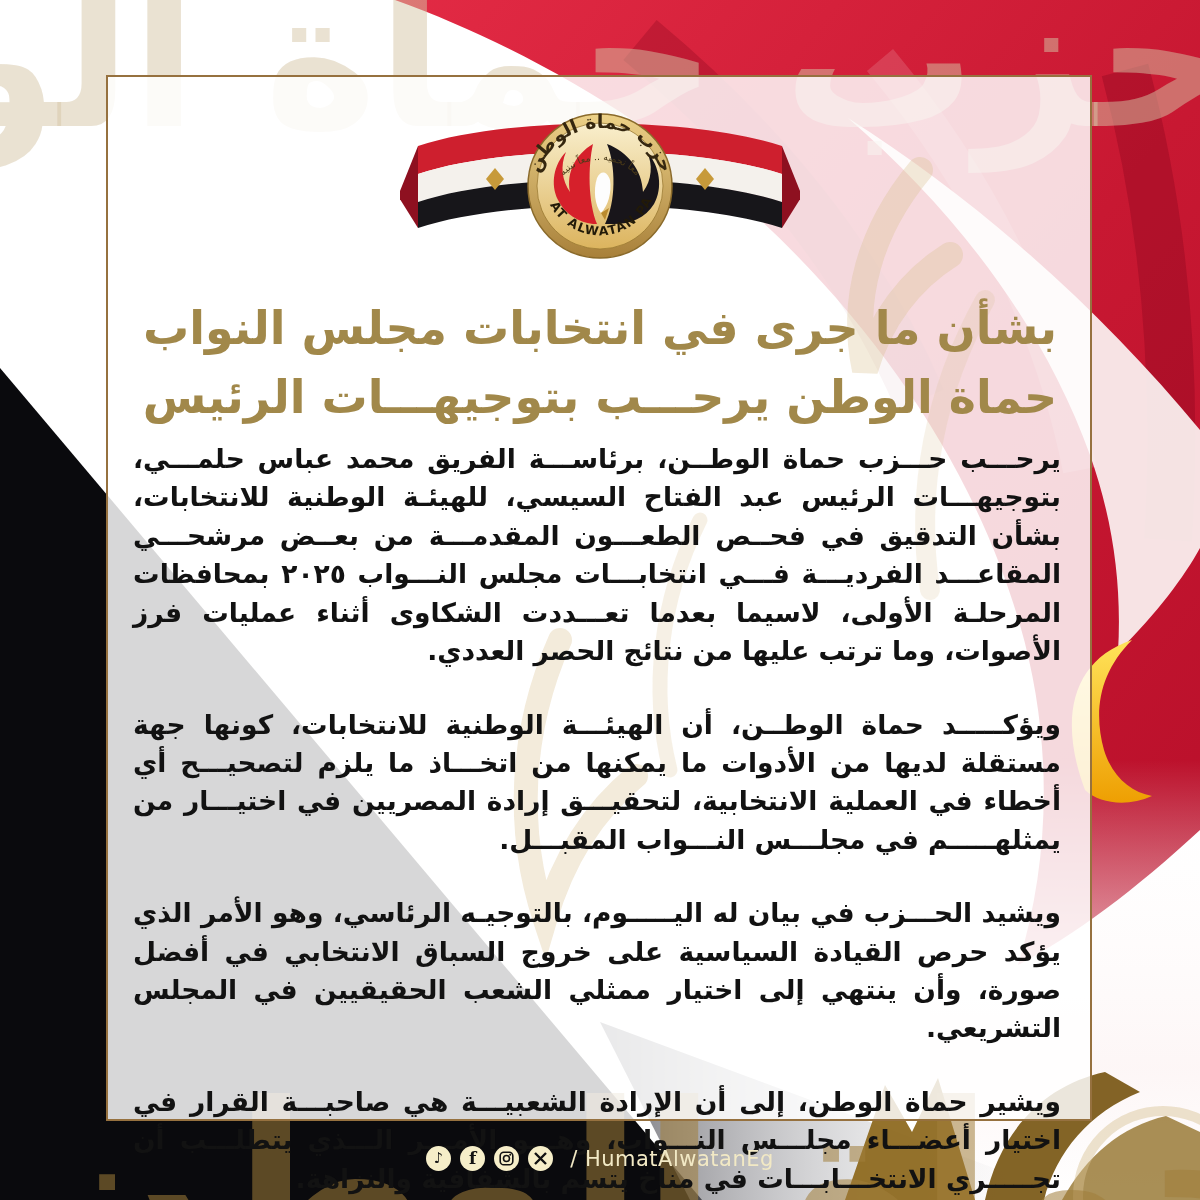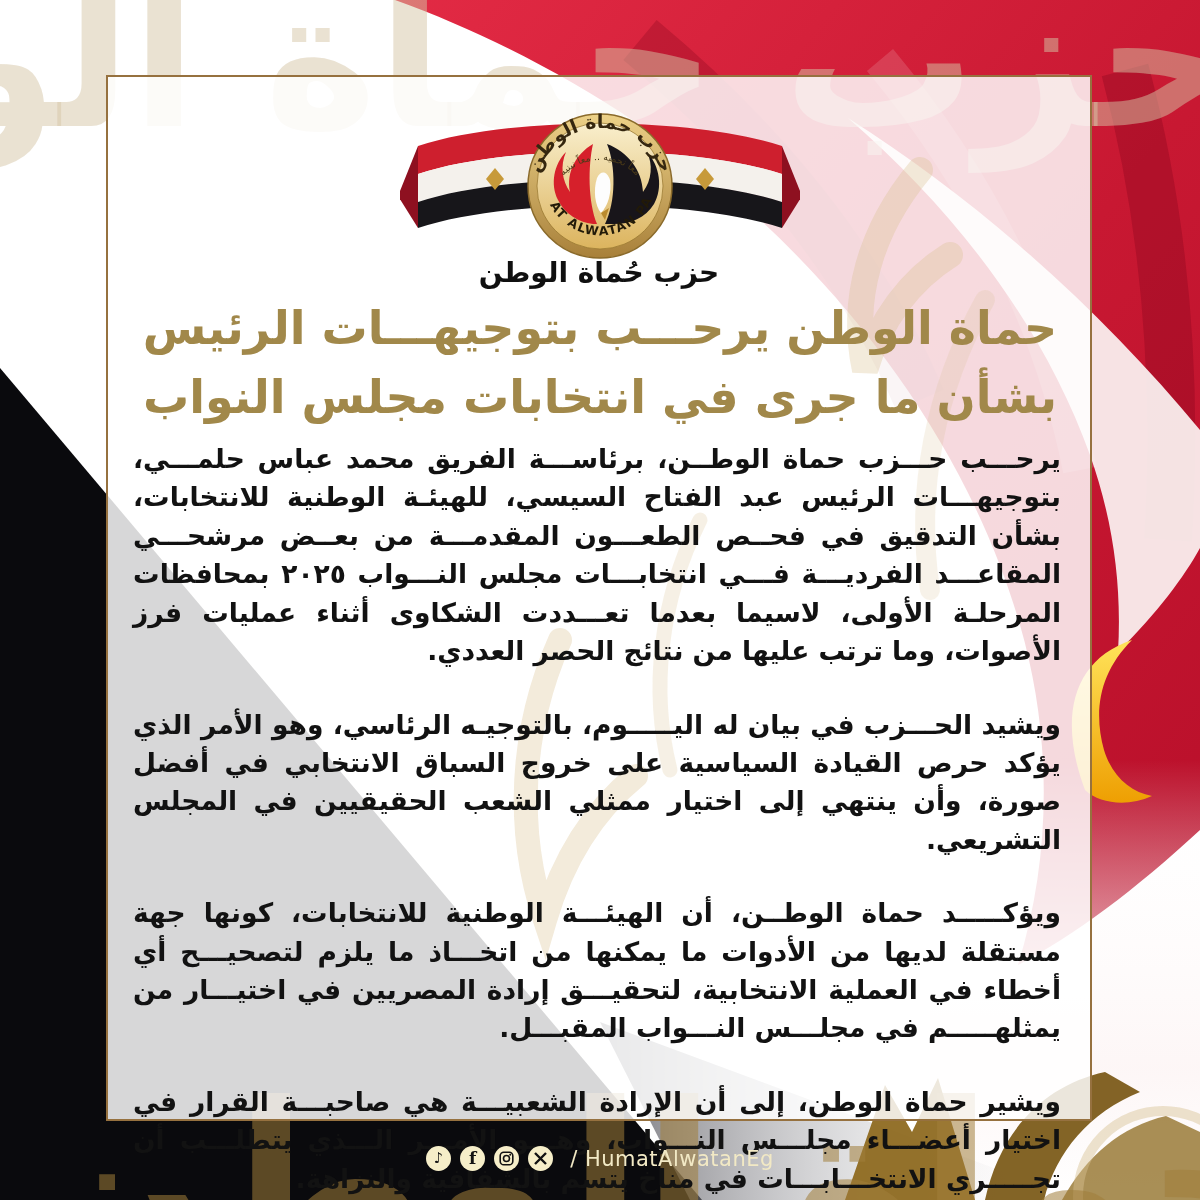--- a/index.html
+++ b/index.html
@@ -133,31 +133,30 @@
       </text>
       <text font-size="9.5" fill="#4a3a18" direction="rtl">
         <textPath href="#arcTop2" startOffset="50%" text-anchor="middle">معاً نحميه .. معاً نبنيه</textPath>
       </text>
       <text font-size="12.5" font-weight="bold" fill="#221a08" letter-spacing="1.5">
         <textPath href="#arcBot" startOffset="50%" text-anchor="middle">HUMAT ALWATAN PARTY</textPath>
       </text>
     </g>
   </svg>
 
-  <div class="party-name">حزب حُماة الوطن</div>
 
   <div class="headline">
+    <div>بشأن ما جرى في انتخابات مجلس النواب</div>
     <div>حماة الوطن يرحـــب بتوجيهـــات الرئيس</div>
-    <div>بشأن ما جرى في انتخابات مجلس النواب</div>
   </div>
 
   <div class="body-text">
     <p>يرحـــب حـــزب حماة الوطــن، برئاســـة الفريق محمد عباس حلمـــي، بتوجيهـــات الرئيس عبد الفتاح السيسي، للهيئـة الوطنية للانتخابات، بشأن التدقيق في فحــص الطعـــون المقدمـــة من بعــض مرشحـــي المقاعـــد الفرديـــة فـــي انتخابـــات مجلس النـــواب ٢٠٢٥ بمحافظات المرحلـة الأولى، لاسيما بعدما تعـــددت الشكاوى أثناء عمليات فرز الأصوات، وما ترتب عليها من نتائج الحصر العددي.</p>
+    <p>ويؤكـــــد حماة الوطــن، أن الهيئـــة الوطنية للانتخابات، كونها جهة مستقلة لديها من الأدوات ما يمكنها من اتخـــاذ ما يلزم لتصحيـــح أي أخطاء في العملية الانتخابية، لتحقيـــق إرادة المصريين في اختيـــار من يمثلهـــــم في مجلـــس النـــواب المقبـــل.</p>
     <p>ويشيد الحـــزب في بيان له اليـــــوم، بالتوجيـه الرئاسي، وهو الأمر الذي يؤكد حرص القيادة السياسية على خروج السباق الانتخابي في أفضل صورة، وأن ينتهي إلى اختيار ممثلي الشعب الحقيقيين في المجلس التشريعي.</p>
-    <p>ويؤكـــــد حماة الوطــن، أن الهيئـــة الوطنية للانتخابات، كونها جهة مستقلة لديها من الأدوات ما يمكنها من اتخـــاذ ما يلزم لتصحيـــح أي أخطاء في العملية الانتخابية، لتحقيـــق إرادة المصريين في اختيـــار من يمثلهـــــم في مجلـــس النـــواب المقبـــل.</p>
     <p>ويشير حماة الوطن، إلى أن الإرادة الشعبيـــة هي صاحبـــة القرار في اختيار أعضـــاء مجلـــس النـــواب، وهـــو الأمـــر الـــذي يتطلـــب أن تجـــــري الانتخـــابـــات في مناخ يتسم بالشفافية والنزاهة.</p>
   </div>
 </div>
 
 <div class="footer-row">
   <div class="icon-circle">
     <span>♪</span>
   </div>
   <div class="icon-circle fb">
     <span>f</span>

